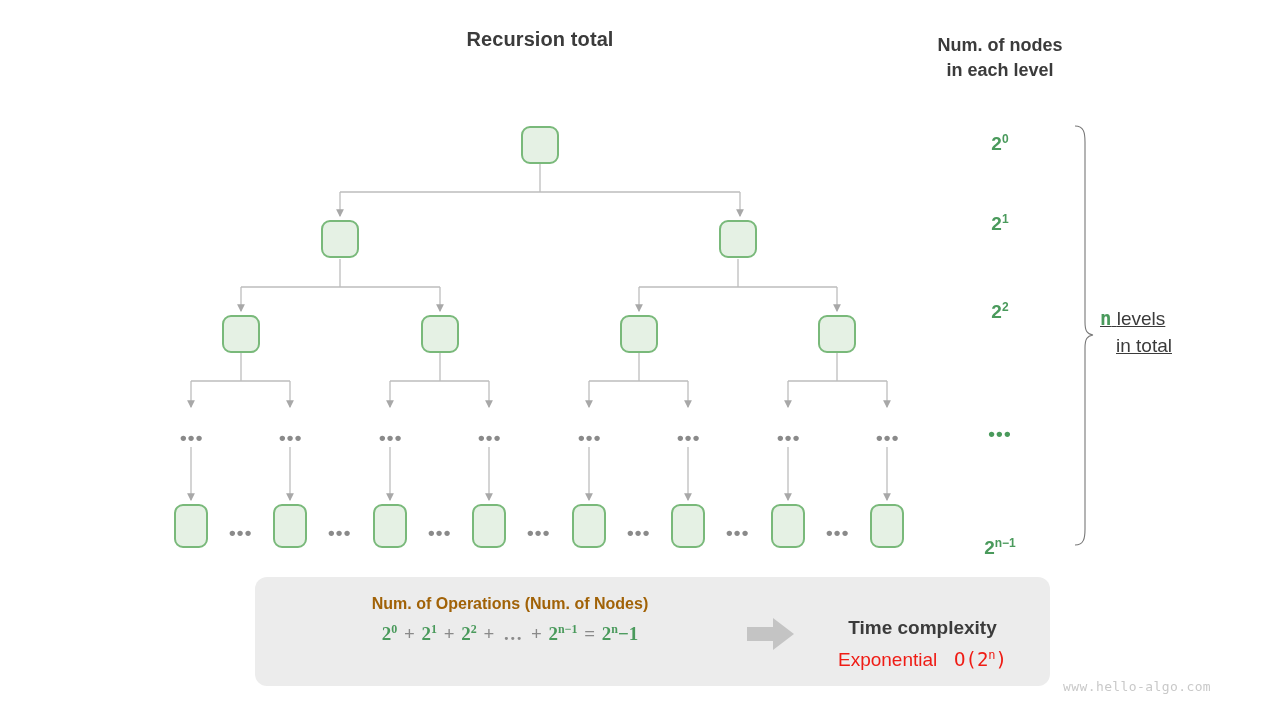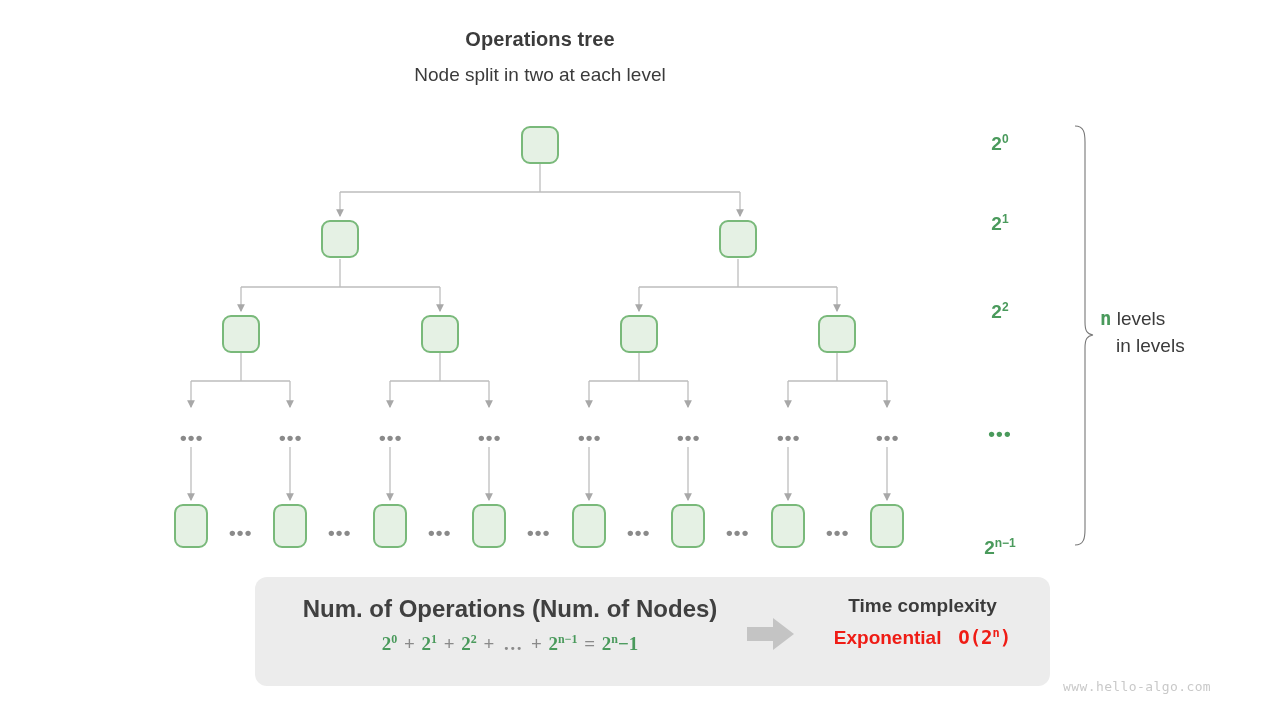--- a/index.html
+++ b/index.html
@@ -66,77 +66,81 @@
   .lvl-dots{
     position:absolute;width:90px;text-align:center;
     font-size:19px;font-weight:bold;color:#4a9a5c;letter-spacing:1.2px;
   }
 
   
   .brace-text{
     position:absolute;left:1100px;top:305px;width:150px;
     font-size:19px;color:#3b3b3b;line-height:27px;
     text-align:left;
+    text-decoration:underline;
   }
   .brace-text .n{color:#4a9a5c;font-weight:bold;
     font-family:"DejaVu Sans Mono", monospace;font-size:19px;}
   .brace-text .l2{display:block;padding-left:16px;}
 
   
   .summary{
     position:absolute;left:255px;top:577px;
     width:795px;height:109px;
     background:#ececec;border-radius:12px;
   }
   .sum-left{
     position:absolute;left:30px;top:18px;width:450px;text-align:center;
   }
   .sum-left .hd{
-    font-size:24px;font-weight:bold;color:#404040;white-space:nowrap;
+    font-size:16px;font-weight:bold;color:#a16207;white-space:nowrap;
   }
   .sum-left .formula{
     margin-top:9px;
     font-family:Liberation Serif, serif;
     font-size:19px;font-weight:bold;white-space:nowrap;
   }
   .formula .g{color:#4a9a5c;}
   .formula .op{color:#8a8a8a;padding:0 2px;}
   .formula sup{font-size:12px;vertical-align:super;}
 
   .arrow-big{position:absolute;left:492px;top:40px;}
 
   .sum-right{
     position:absolute;left:560px;top:18px;width:215px;text-align:center;
   }
   .sum-right .hd{
-    font-size:19px;font-weight:bold;color:#3b3b3b;white-space:nowrap;
+    font-size:19px;font-weight:bold;color:#3b3b3b;white-space:nowrap;margin-top:22px;
   }
   .sum-right .val{
-    margin-top:9px;font-size:19px;font-weight:bold;color:#ef1c15;
+    margin-top:9px;font-size:19px;font-weight:normal;color:#ef1c15;
     white-space:nowrap;
   }
   .sum-right .val .mono{
     font-family:"DejaVu Sans Mono", monospace;
   }
   .sum-right .val sup{font-size:12px;vertical-align:super;}
 
   
   .watermark{
     position:absolute;left:1063px;top:679px;
     font-family:"DejaVu Sans Mono", monospace;
     font-size:13px;color:#c9c9c9;letter-spacing:.4px;
   }
 </style>
 </head>
 <body>
 
 <div class="stage">
 
-  <div class="title-main">Operations tree</div>
-  <div class="title-sub">Node split in two at each level</div>
+  <div class="title-main">Recursion total</div>
+  <div class="title-right">
+    <span>Num. of nodes</span><br>
+    <span>in each level</span>
+  </div>
 
   <svg class="edges" viewBox="0 0 1280 720">
     <defs>
       <marker id="ar" viewBox="0 0 10 10" refX="8.5" refY="5" markerWidth="6" markerHeight="6" orient="auto-start-reverse">
         <path d="M 0 0 L 10 5 L 0 10 z" fill="#a8a8a8"></path>
       </marker>
     </defs>
     <g stroke="#bdbdbd" stroke-width="1.3" fill="none">
 
       <path d="M540,164 L540,192"></path>
@@ -241,21 +245,21 @@
     <span>2</span><sup>2</sup>
   </div>
   <div class="lvl-dots" style="left:955px;top:423px;">•••</div>
   <div class="lvl-label" style="left:955px;top:536px;">
     <span>2</span><sup>n−1</sup>
   </div>
 
   <div class="brace-text">
     <span class="n">n</span>
     <span>levels</span>
-    <span class="l2">in levels</span>
+    <span class="l2">in total</span>
   </div>
 
   <div class="summary">
 
     <div class="sum-left">
       <div class="hd">Num. of Operations (Num. of Nodes)</div>
       <div class="formula">
         <span class="g"><span>2</span><sup>0</sup></span>
         <span class="op">+</span>
         <span class="g"><span>2</span><sup>1</sup></span>

